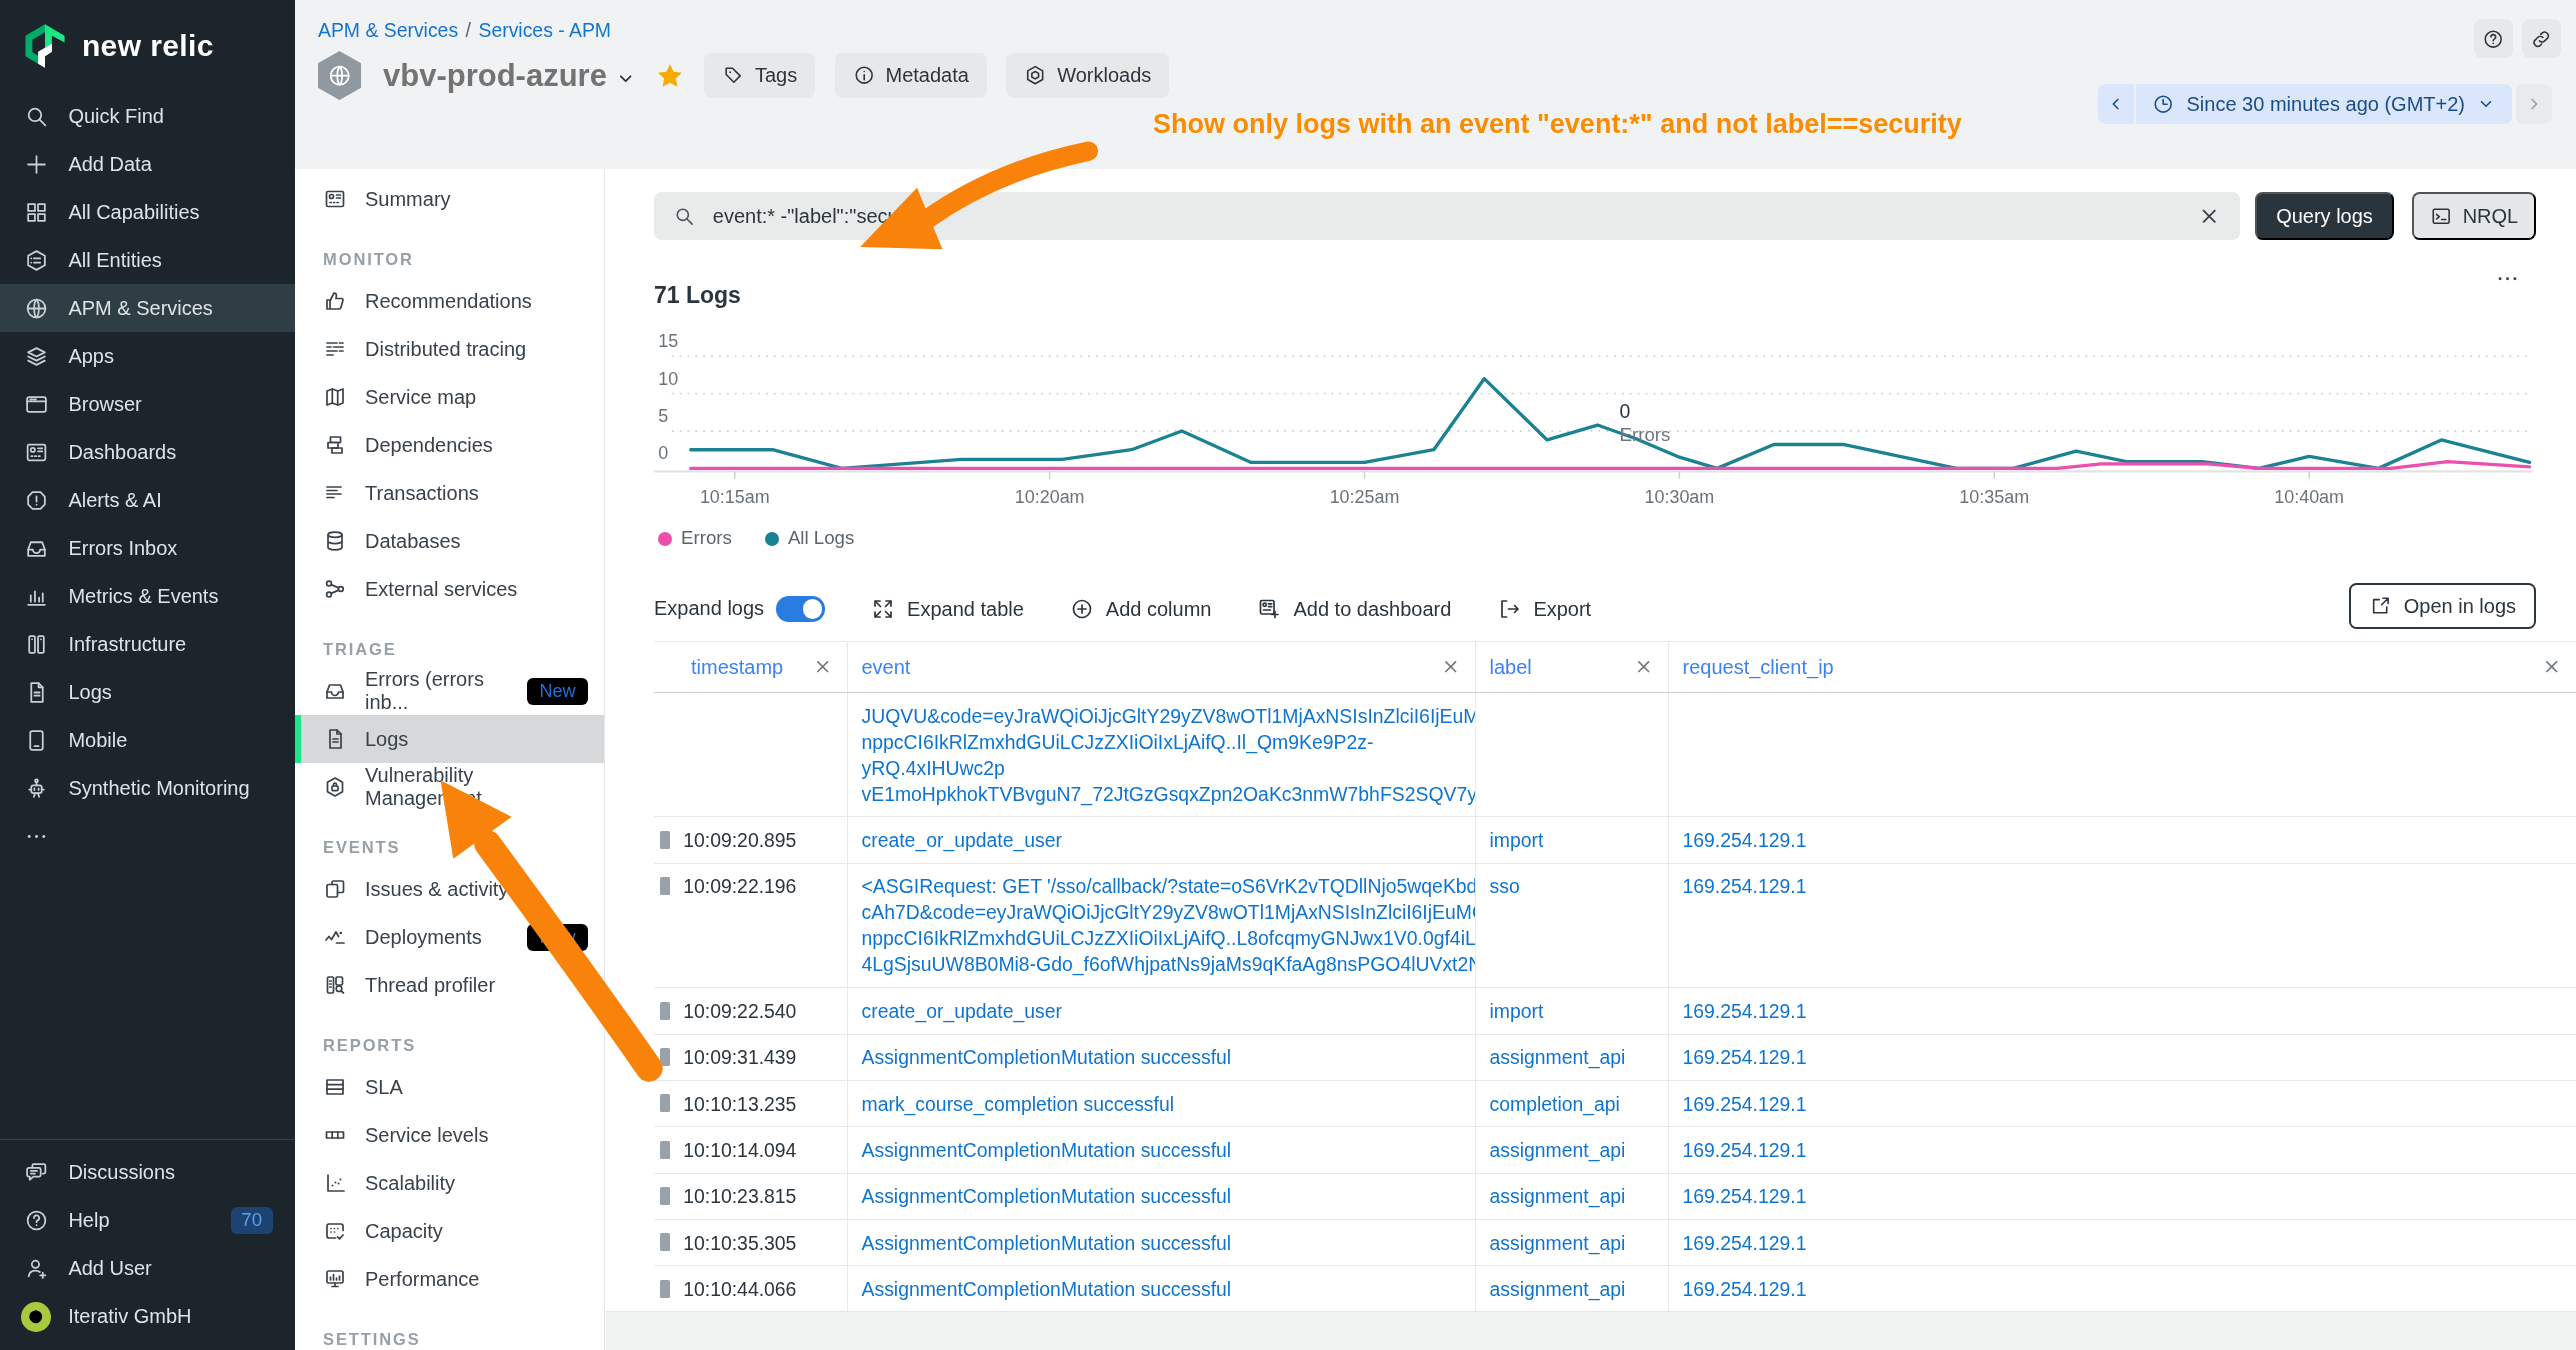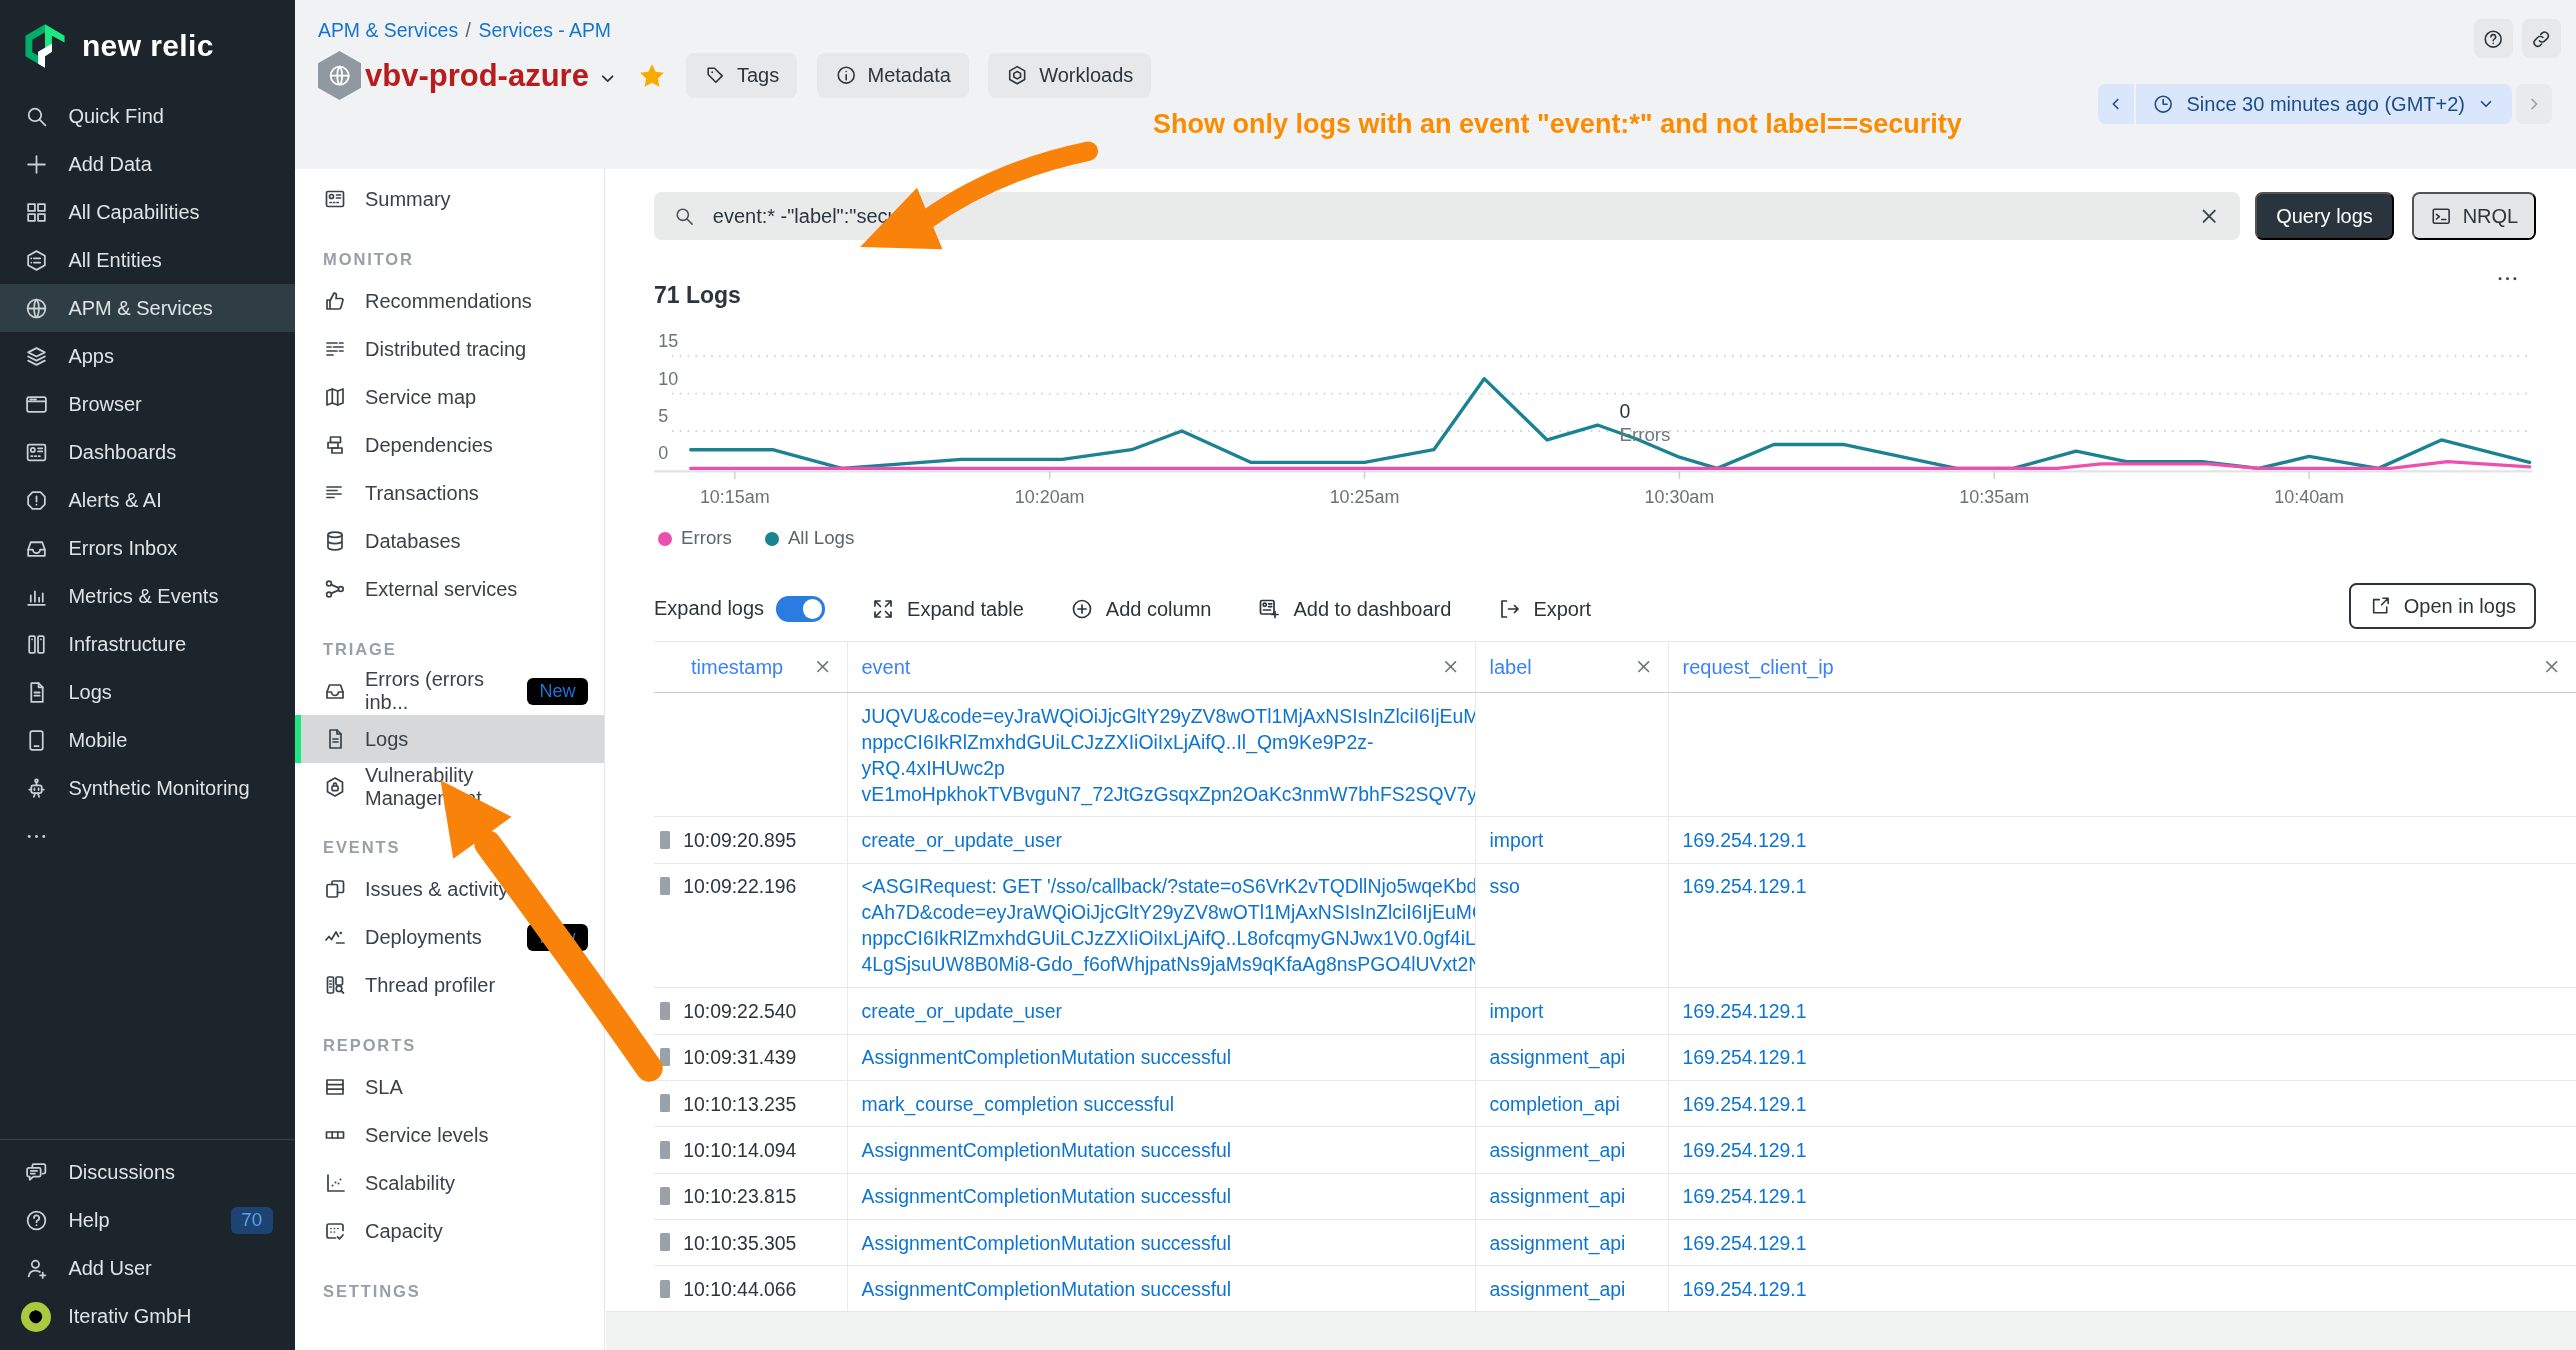--- a/index.html
+++ b/index.html
@@ -33,21 +33,21 @@
   .badge-new{margin-left:auto;background:#000000;color:#2170d8;font-size:18px;line-height:18px;padding:4.5px 12px;border-radius:6px;}
 
   
   .topbar{position:absolute;left:295px;top:0;width:2281px;height:169px;background:#f1f2f3;z-index:2;}
   .breadcrumb{position:absolute;left:23px;top:19.4px;font-size:19.4px;color:#1374d2;display:flex;gap:7.5px;}
   .breadcrumb .sep{color:#5b646b;}
   .breadcrumb a{color:#1374d2;text-decoration:none;cursor:pointer;}
   .entity-row{position:absolute;left:23px;top:51px;display:flex;align-items:center;}
   .hex{width:43px;height:49px;background:#8f999f;clip-path:polygon(50% 0,100% 25%,100% 75%,50% 100%,0 75%,0 25%);display:flex;align-items:center;justify-content:center;color:#fff;}
   .hex .icn{width:25.4px;height:25.4px;}
-  .entity-name{font-size:31px;font-weight:700;color:#b91c1c;margin-left:4px;}
+  .entity-name{font-size:31px;font-weight:700;color:#737373;margin-left:22px;}
   .chev{width:19.4px;height:19.4px;color:#2b353d;margin-left:9px;margin-top:6px;}
   .star{width:30px;height:30px;color:#f7ab00;margin-left:19.4px;cursor:pointer;}
   .pill{display:flex;align-items:center;gap:10.5px;background:#e7e8e9;border-radius:7.5px;height:45px;padding:0 18px;font-size:20px;color:#2b353d;margin-left:19.4px;cursor:pointer;}
   .pill .icn{width:22.4px;height:22.4px;}
   .pill:first-of-type{margin-left:45px;}
   .top-icons{position:absolute;top:19.4px;right:15px;display:flex;gap:9px;}
   .icon-btn{width:39px;height:39px;background:#e7e8e9;border-radius:7.5px;display:flex;align-items:center;justify-content:center;color:#2b353d;cursor:pointer;}
   .icon-btn .icn{width:22.4px;height:22.4px;}
   .timepicker{position:absolute;top:84px;right:24px;display:flex;height:40px;align-items:stretch;}
   .tp-seg{background:#d9e6fb;color:#1c4e86;display:flex;align-items:center;justify-content:center;cursor:pointer;}
@@ -581,20 +581,29 @@
      </div>
     <div class="sub-item">
      <span class="icn" data-icon="capacity">
         <svg viewBox="0 0 24 24">
           <path d="M20 11.5V7a2 2 0 0 0-2-2H6a2 2 0 0 0-2 2v10a2 2 0 0 0 2 2h6.5"></path>
           <path d="M8 9.5h.01M11.5 9.5h.01M15 9.5h.01M8 13h.01M11.5 13h.01"></path>
           <path d="M14.5 17.8l2 2 3.5-3.8"></path>
         </svg>
       </span>
      <span>Capacity</span>
+     </div>
+    <div class="sub-item">
+     <span class="icn" data-icon="performance">
+        <svg viewBox="0 0 24 24">
+          <rect x="4" y="4" width="16" height="12" rx="1.5"></rect>
+          <path d="M7.5 13v-3M10.5 13V7.5M13.5 13v-2M16.5 13V9M12 16v3M9 19.5h6"></path>
+        </svg>
+      </span>
+     <span>Performance</span>
      </div>
     <div class="sub-header">SETTINGS</div>
   </nav>
 
 <main class="content">
   <div class="searchbar">
     <span class="icn" data-icon="search">
         <svg viewBox="0 0 24 24">
           <circle cx="10.5" cy="10.5" r="6"></circle>
           <path d="M15 15l5.5 5.5"></path>

